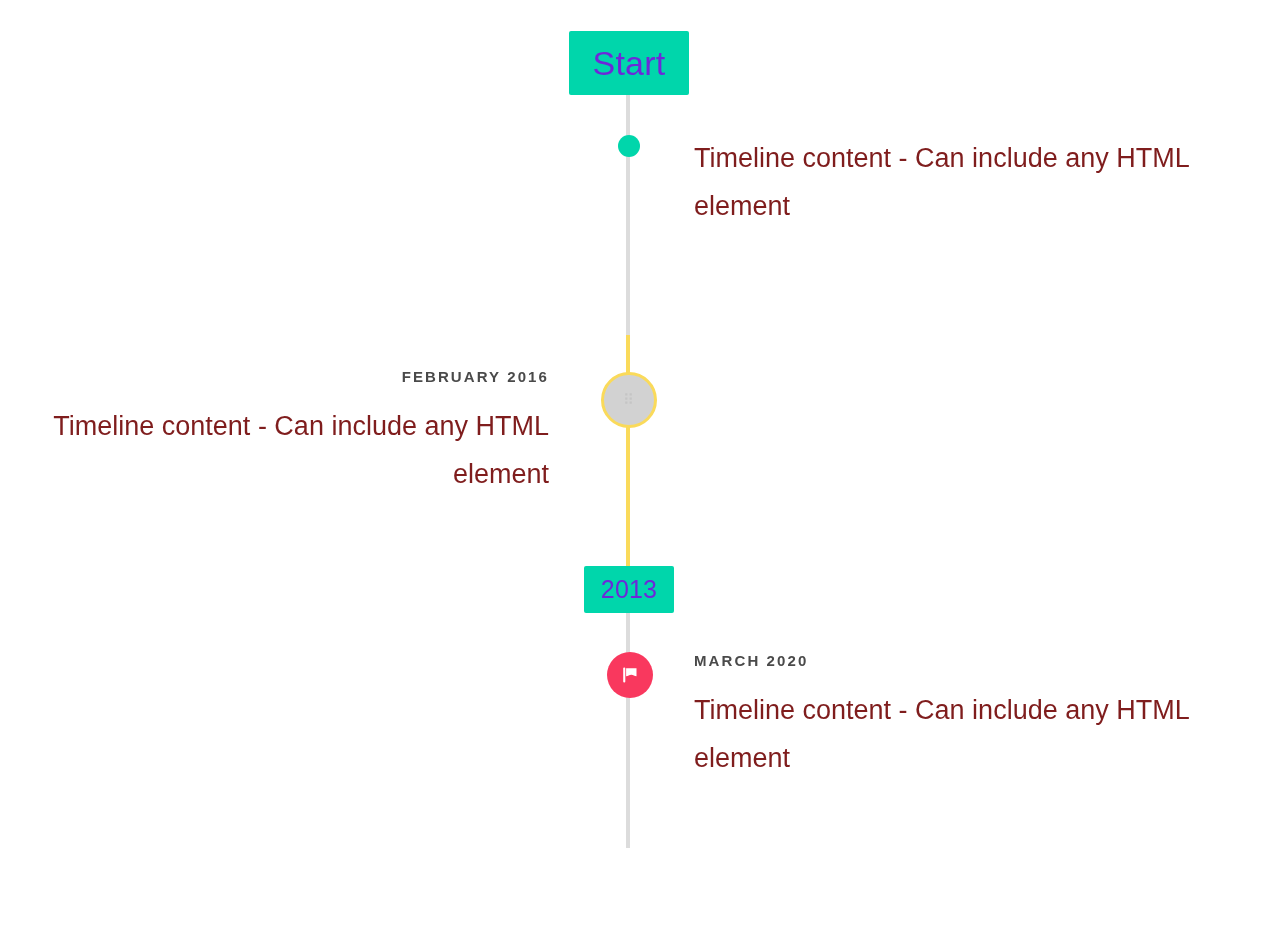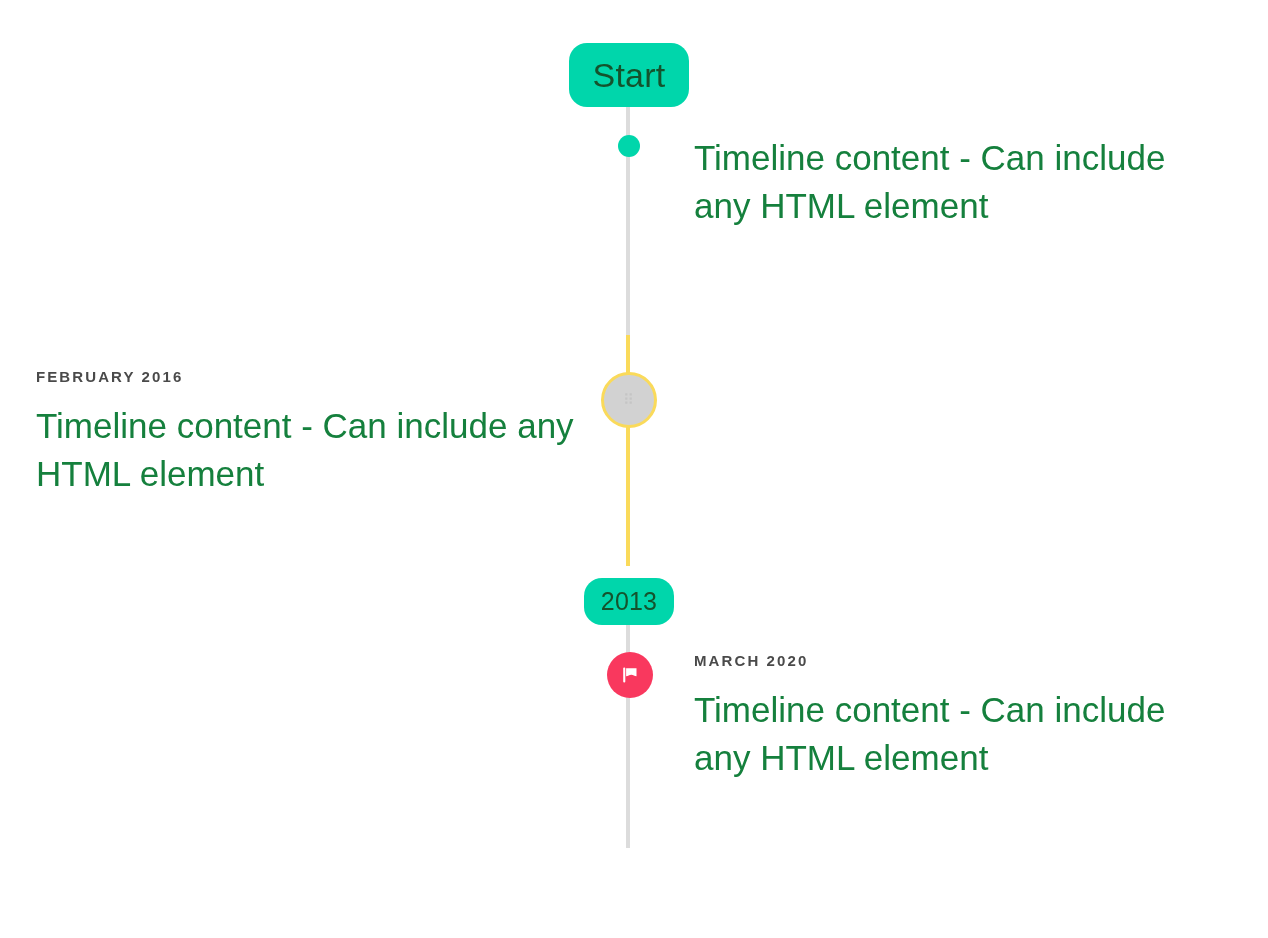--- a/index.html
+++ b/index.html
@@ -28,29 +28,28 @@
     background: #dcdcdc;
   }
   .spine-top      { top: 94px;  height: 241px; }
   .spine-yellow   { top: 335px; height: 231px; background: #fada5a; }
   .spine-bottom   { top: 612px; height: 236px; }
 
   
   .cap {
     position: absolute;
     background: #00d6ab;
-    color: #14532d;
-    border-radius: 18px;
+    color: #6d28d9;
+    border-radius: 2px;
     display: flex;
     align-items: center;
     justify-content: center;
     box-sizing: border-box;
     letter-spacing: 0.2px;
     user-select: none;
-    margin-top: 12px;
   }
   .cap-start {
     left: 569px; top: 31px;
     width: 120px; height: 64px;
     font-size: 34px;
   }
   .cap-mid {
     left: 584px; top: 566px;
     width: 90px; height: 47px;
     font-size: 25px;
@@ -107,29 +106,29 @@
 
   .entry-date {
     font-size: 15px;
     font-weight: bold;
     letter-spacing: 2.1px;
     color: #4a4a4a;
     margin: 0 0 16px 0;
     line-height: 1.2;
   }
   .entry-body {
-    font-size: 35px;
+    font-size: 27px;
     line-height: 48px;
-    color: #15803d;
+    color: #7f1d1d;
     margin: 0;
     font-weight: 400;
   }
 
   .entry-right { left: 694px; width: 530px; text-align: left; }
-  .entry-left  { left: 36px;  width: 545px; }
+  .entry-left  { left: 4px;  width: 545px; text-align: right; }
 
   .entry-jan   { top: 134px; }
   .entry-feb   { top: 368px; }
   .entry-mar   { top: 652px; }
 </style>
 </head>
 <body>
 
 <div class="timeline">
 

